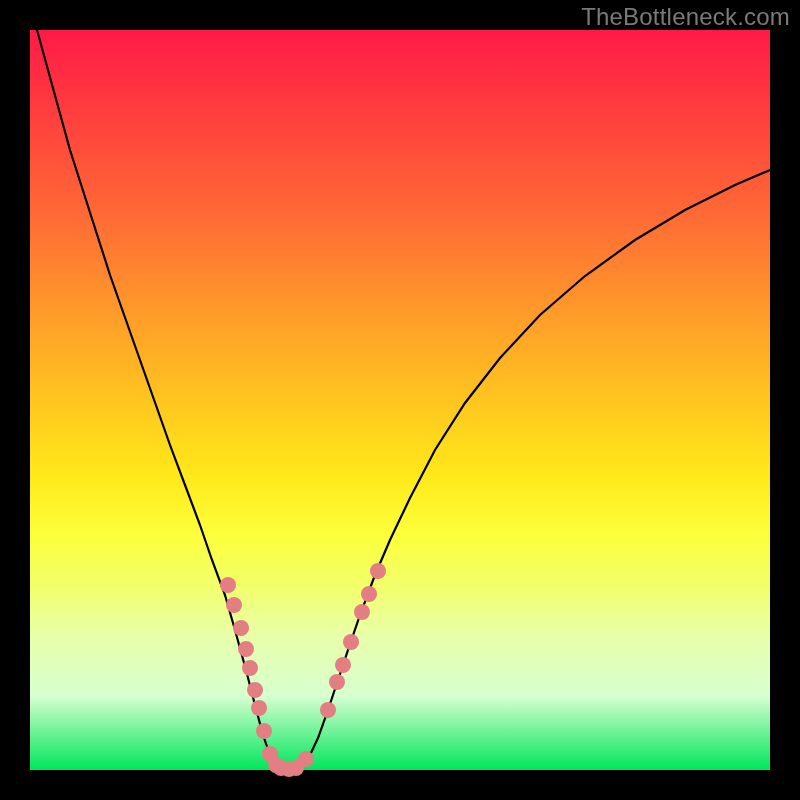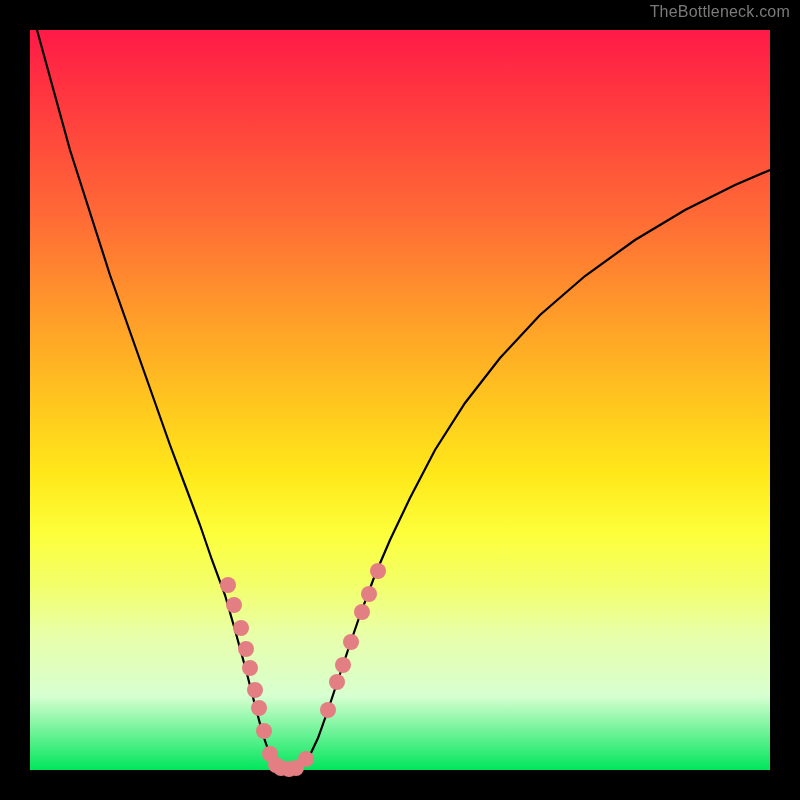--- a/index.html
+++ b/index.html
@@ -43,21 +43,21 @@
     top: 30px;
     width: 740px;
     height: 740px;
     overflow: visible;
   }
   .watermark {
     position: absolute;
     top: 3px;
     right: 10px;
     color: #7a7a7a;
-    font-size: 16px;
+    font-size: 24px;
     font-weight: 500;
     user-select: none;
     letter-spacing: 0.2px;
   }
 </style>
 </head>
 <body>
 
 <div class="frame">
 

